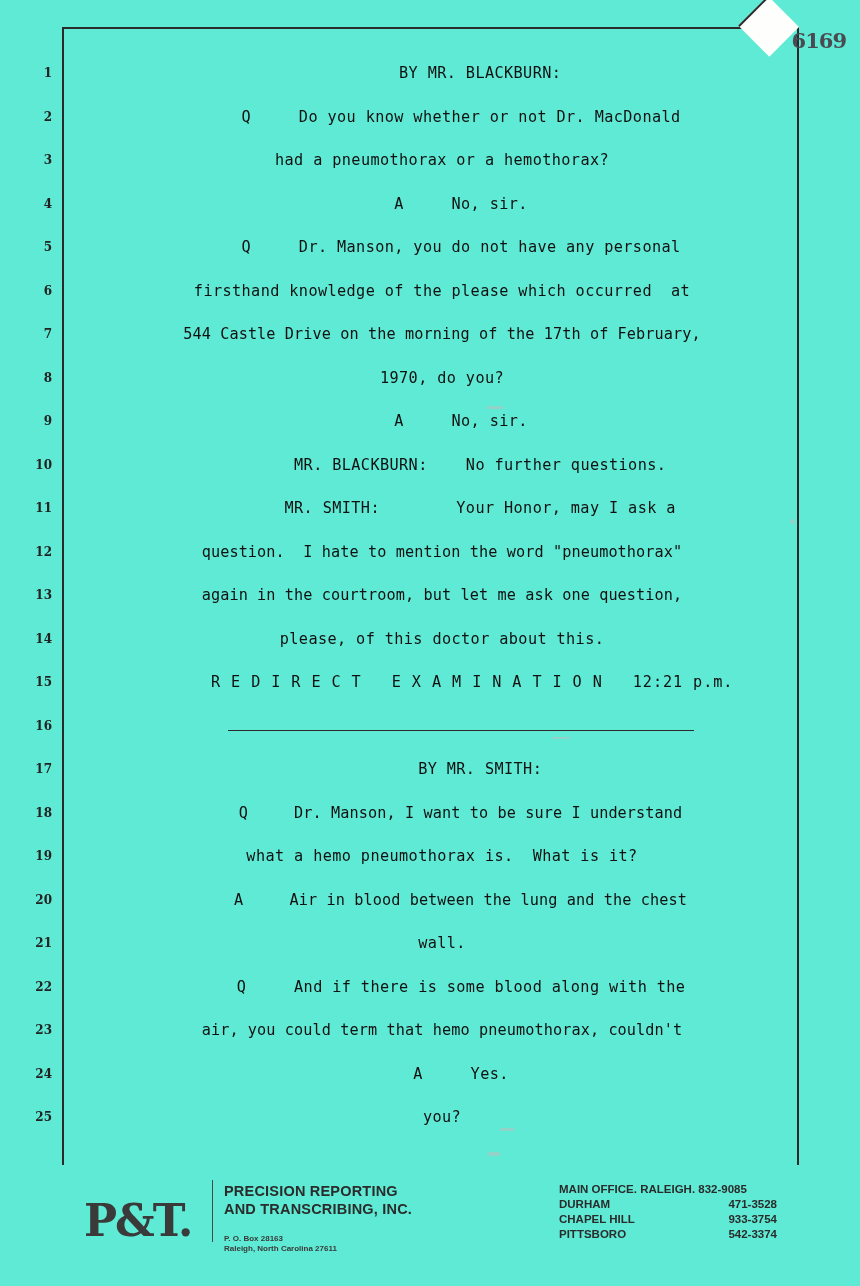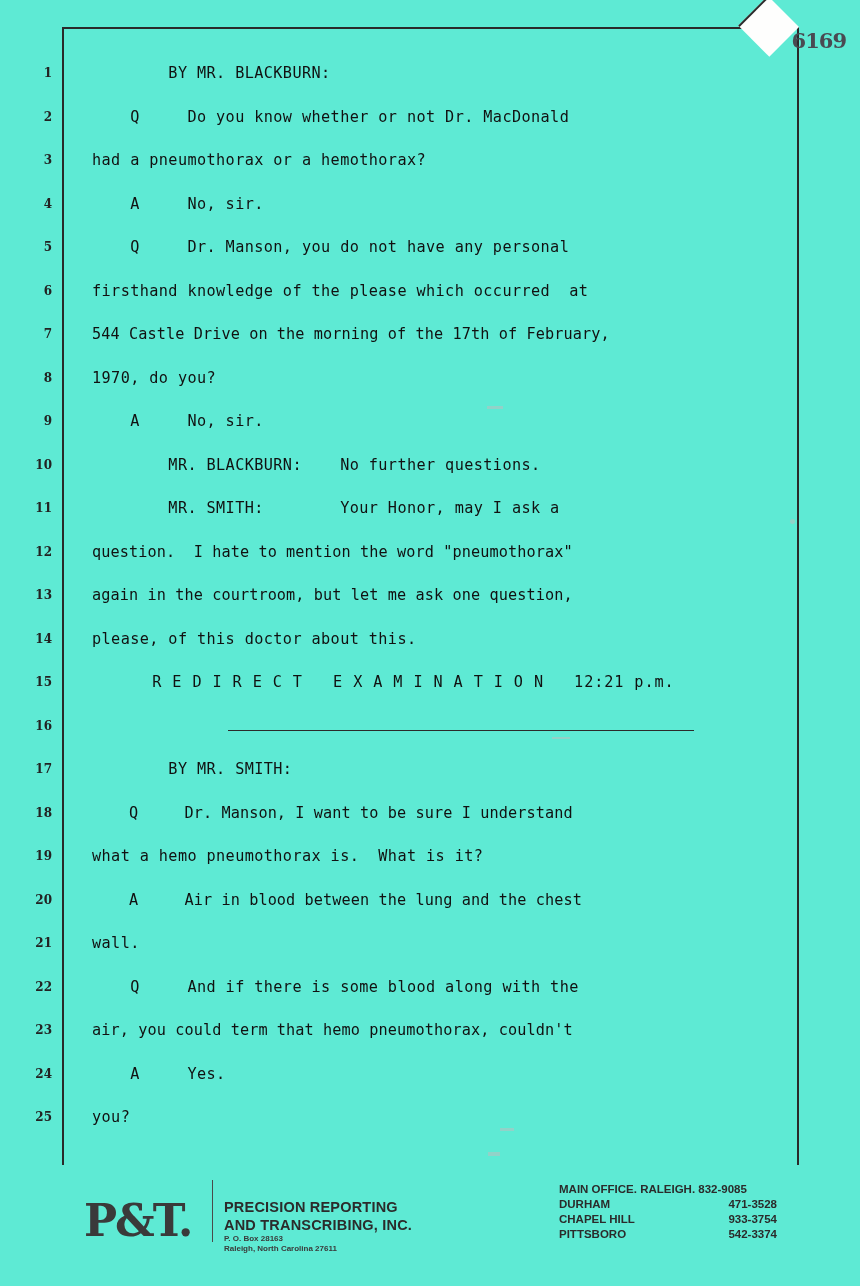--- a/index.html
+++ b/index.html
@@ -79,20 +79,21 @@
     width: 700px;
   }
   .tline {
     height: 43.5px;
     line-height: 43.5px;
     font-family: "DejaVu Sans Mono", monospace;
     font-size: 15.2px;
     letter-spacing: 0.4px;
     color: #111;
     white-space: pre;
+    text-align: center;
   }
   .tline.sp-tight { letter-spacing: 0.1px; }
   .tline.wide     { letter-spacing: 0.9px; }
 
   
   .hrule {
     position: absolute;
     left: 228px;
     top: 730px;
     width: 466px;
@@ -139,21 +140,20 @@
   .firm {
     position: absolute;
     left: 162px;
     top: 10px;
     font-family: "Liberation Sans", sans-serif;
     font-weight: bold;
     font-size: 14.5px;
     color: #2b2b2b;
     letter-spacing: .2px;
     line-height: 18px;
-    margin-top: 16px;
   }
   .addr {
     position: absolute;
     left: 162px;
     top: 62px;
     font-family: "Liberation Sans", sans-serif;
     font-weight: bold;
     font-size: 8px;
     color: #3a3a3a;
     line-height: 10px;

